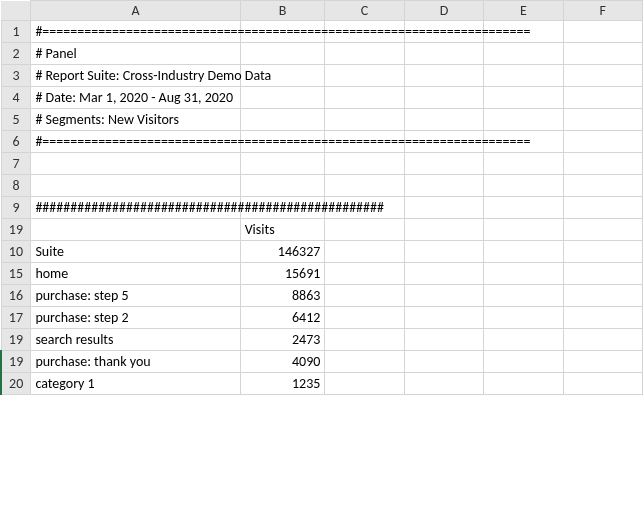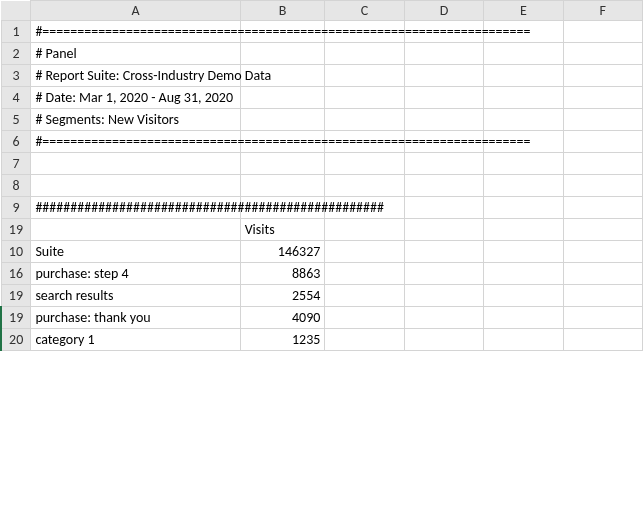--- a/index.html
+++ b/index.html
@@ -195,36 +195,54 @@
   <div class="row">
     <div class="rowh">10</div>
     <div class="cell cA">Suite</div>
     <div class="cell cB num">146327</div>
     <div class="cell cC"></div>
     <div class="cell cD"></div>
     <div class="cell cE"></div>
     <div class="cell cF"></div>
   </div>
 
+  <div class="row">
+    <div class="rowh">15</div>
+    <div class="cell cA">home</div>
+    <div class="cell cB num">15691</div>
+    <div class="cell cC"></div>
+    <div class="cell cD"></div>
+    <div class="cell cE"></div>
+    <div class="cell cF"></div>
+  </div>
 
   <div class="row">
     <div class="rowh">16</div>
-    <div class="cell cA">purchase: step 4</div>
+    <div class="cell cA">purchase: step 5</div>
     <div class="cell cB num">8863</div>
     <div class="cell cC"></div>
     <div class="cell cD"></div>
     <div class="cell cE"></div>
     <div class="cell cF"></div>
   </div>
 
+  <div class="row">
+    <div class="rowh">17</div>
+    <div class="cell cA">purchase: step 2</div>
+    <div class="cell cB num">6412</div>
+    <div class="cell cC"></div>
+    <div class="cell cD"></div>
+    <div class="cell cE"></div>
+    <div class="cell cF"></div>
+  </div>
 
   <div class="row">
     <div class="rowh">19</div>
     <div class="cell cA">search results</div>
-    <div class="cell cB num">2554</div>
+    <div class="cell cB num">2473</div>
     <div class="cell cC"></div>
     <div class="cell cD"></div>
     <div class="cell cE"></div>
     <div class="cell cF"></div>
   </div>
 
   <div class="row">
     <div class="rowh sel">19</div>
     <div class="cell cA">purchase: thank you</div>
     <div class="cell cB num">4090</div>

